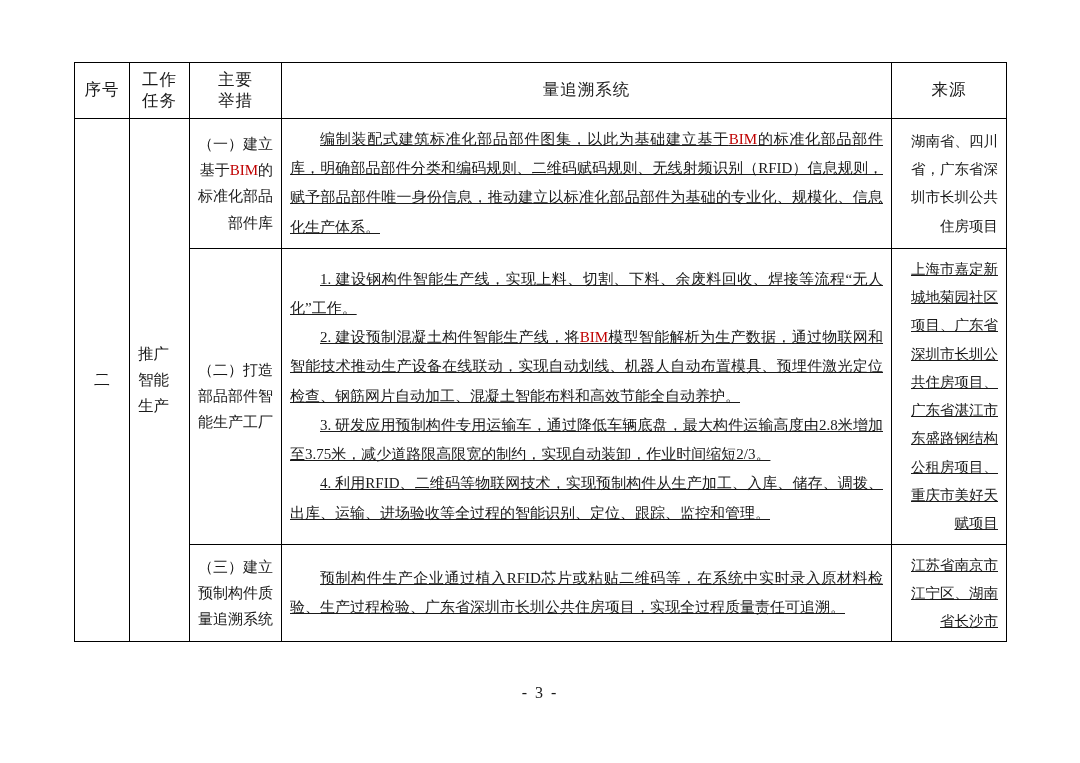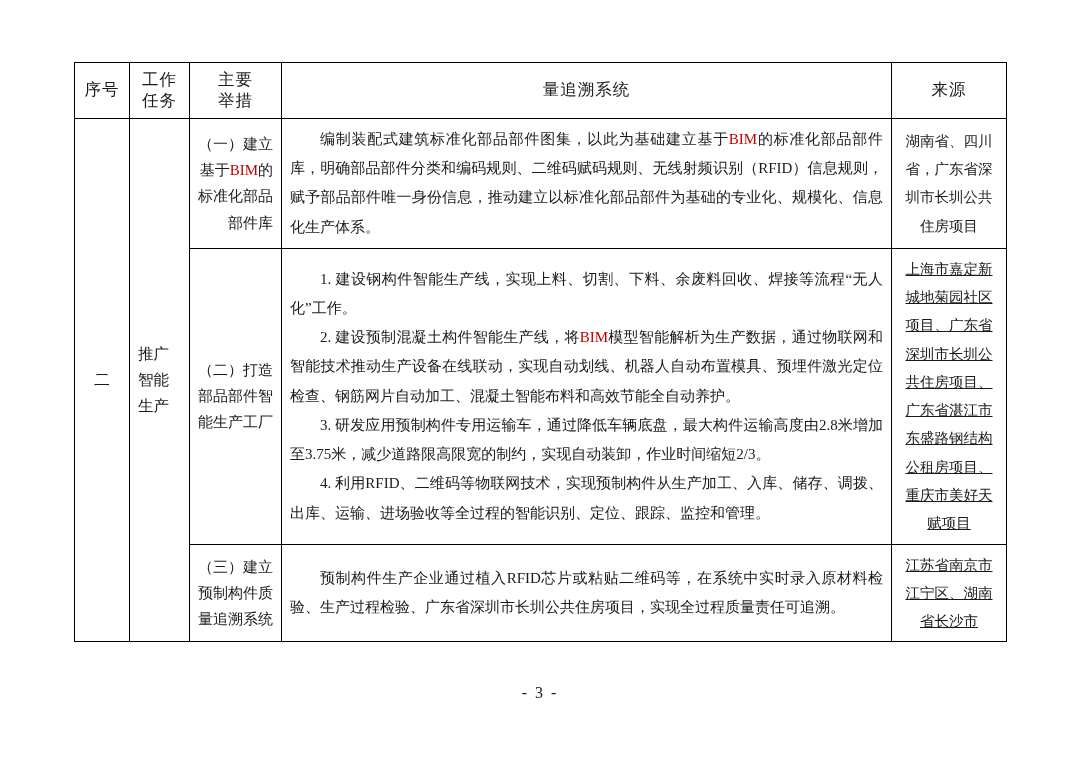--- a/index.html
+++ b/index.html
@@ -71,25 +71,26 @@
   .cell-exp {
     font-size: 15px;
     line-height: 1.95;
     text-align: justify;
     text-justify: inter-ideograph;
     padding: 10px 12px;
   }
   .cell-exp p {
     margin: 0;
     text-indent: 2em;
+    text-decoration: underline;
   }
   .cell-src {
     font-size: 14.5px;
     line-height: 1.95;
-    text-align: center;
+    text-align: right;
     padding: 10px 8px;
     vertical-align: top;
   }
   .src-top {
     vertical-align: top;
     text-decoration: underline;
   }
   .bim {
     color: #c00000;
   }

